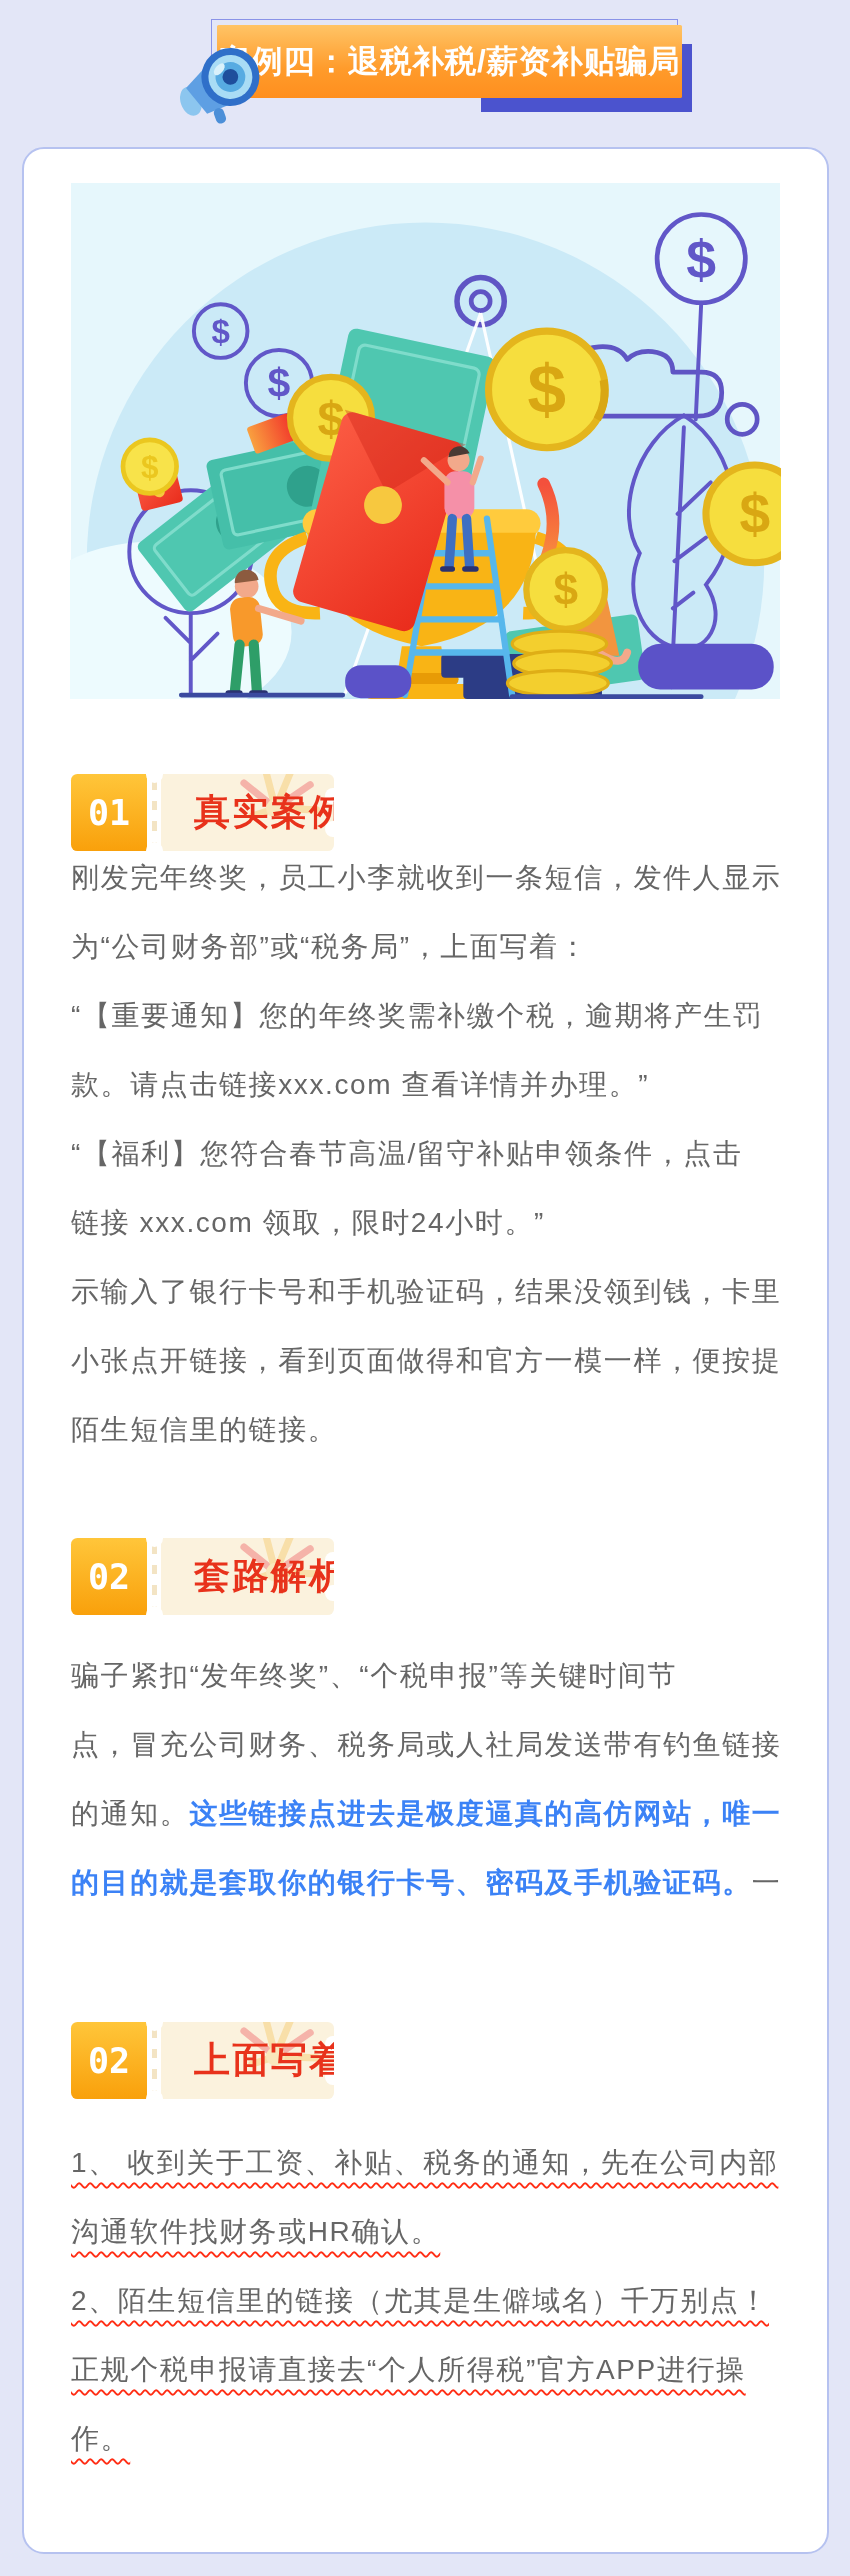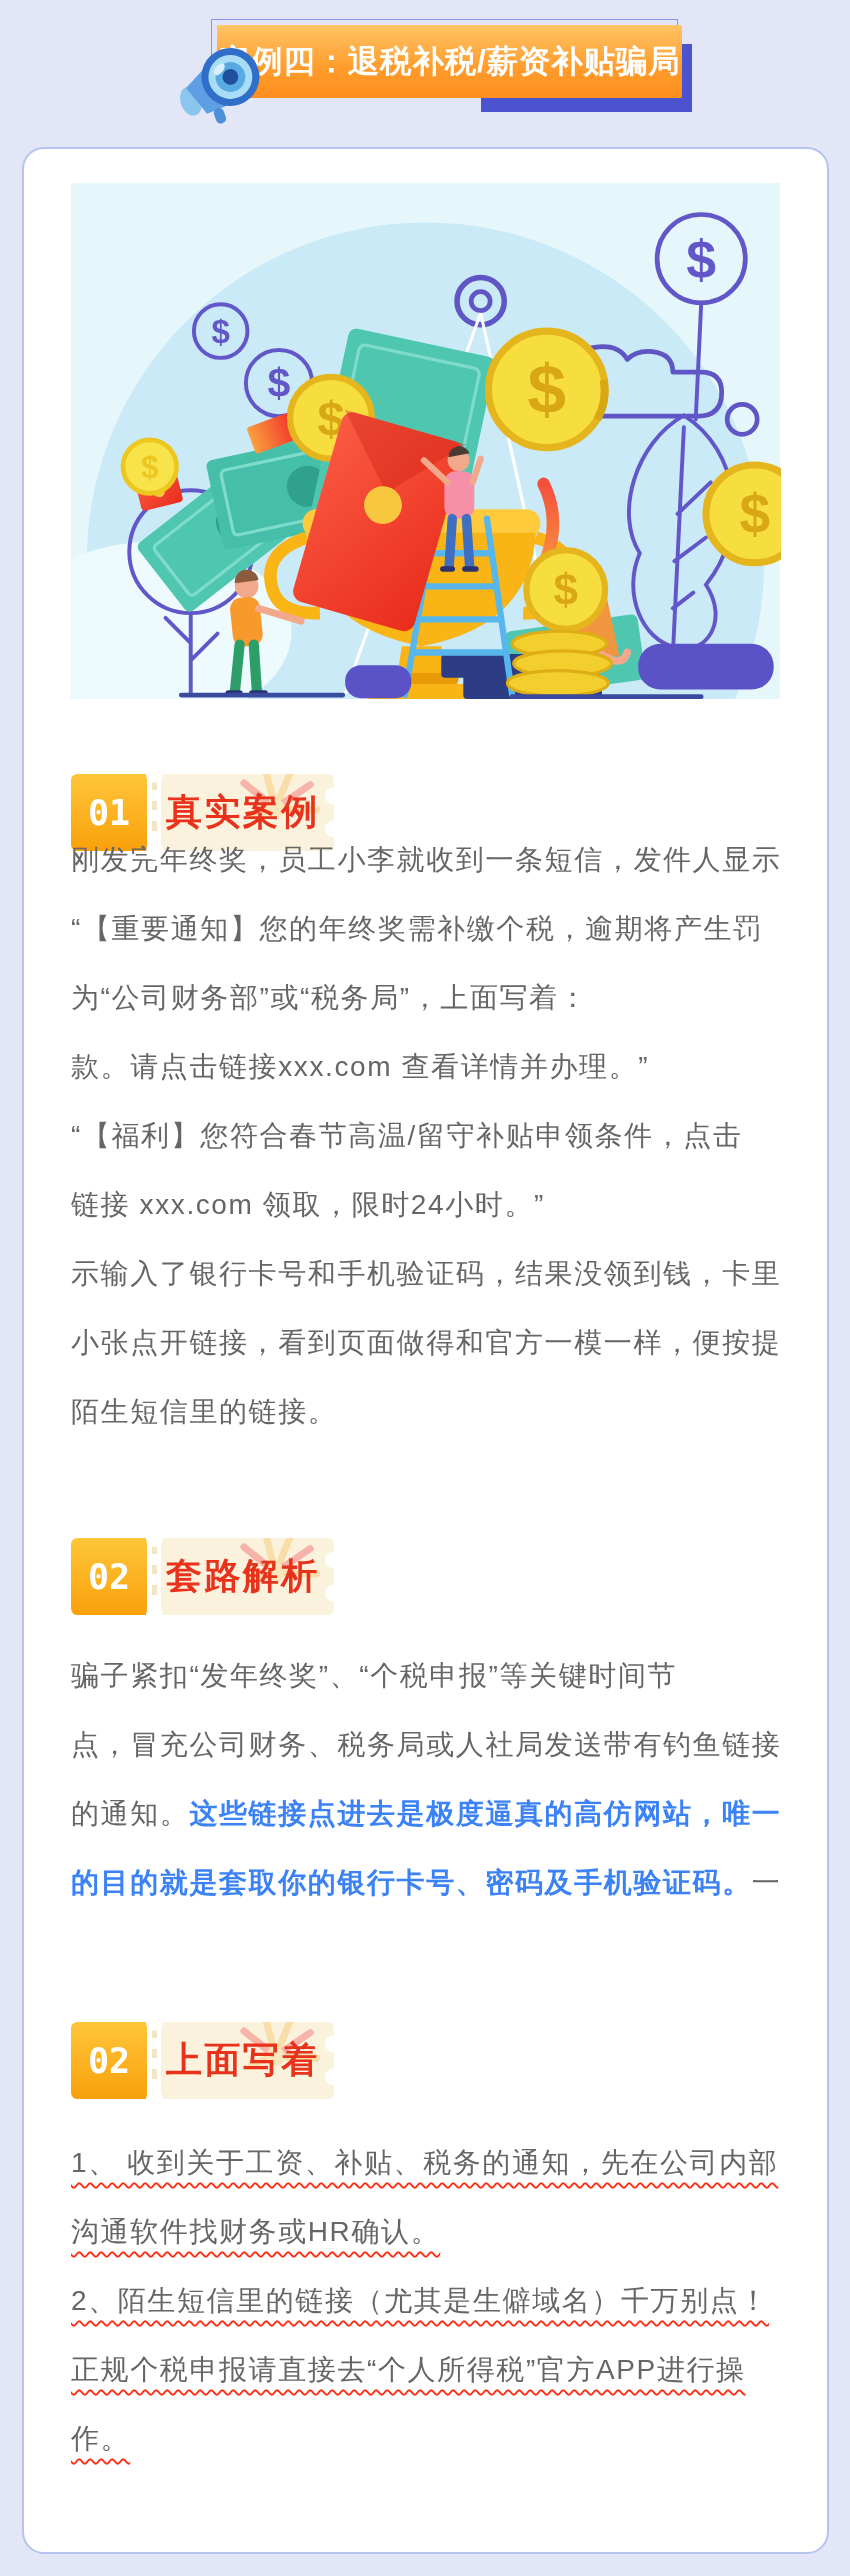--- a/index.html
+++ b/index.html
@@ -27,21 +27,21 @@
   .sbadge{position:absolute;left:47px;width:263px;height:77px;}
   .sbadge .num{position:absolute;left:0;top:0;width:76px;height:77px;
     background:linear-gradient(180deg,#FFC63A,#F9A00B);
     border-radius:6.3px 0 0 6.3px;color:#fff;font-family:"DejaVu Sans Mono",monospace;
     font-size:35px;font-weight:bold;display:flex;align-items:center;justify-content:center;}
   .sbadge .perf{position:absolute;left:81px;top:6.3px;width:4.7px;height:65px;
     background:repeating-linear-gradient(180deg,#F3E4C4 0 9.5px,transparent 9.5px 20.5px);}
   .sbadge .dot{position:absolute;width:17.3px;height:17.3px;border-radius:50%;background:#fff;left:75px;z-index:2;}
   .sbadge .dot.t{top:-8.7px;} .sbadge .dot.b{bottom:-8.7px;}
   .sbadge .label{position:absolute;left:90px;top:0;right:0;bottom:0;background:#FBF2DD;
-    border-radius:0 6.3px 6.3px 0;overflow:hidden;display:flex;align-items:center;padding-left:5px;box-sizing:border-box;}
+    border-radius:0 6.3px 6.3px 0;overflow:hidden;display:flex;align-items:center;padding-left:33px;box-sizing:border-box;}
   .sbadge .label:before,.sbadge .label:after{content:"";position:absolute;right:-7px;width:15.8px;height:15.8px;border-radius:50%;background:#fff;}
   .sbadge .label:before{top:14px;} .sbadge .label:after{bottom:14px;}
   .sbadge .label span{position:relative;z-index:1;color:#E8321B;font-size:36px;font-weight:bold;letter-spacing:2.4px;white-space:nowrap;}
   .sbadge .fw{position:absolute;right:11px;top:-12.6px;z-index:0;}
   
   .para{position:absolute;left:47px;width:733px;}
   .tline{height:69px;line-height:69px;font-size:28px;letter-spacing:1.6px;color:#666666;white-space:nowrap;}
   .tline .rb{color:#3b82f6;font-weight:bold;}
   .para.wavy .u{
     text-decoration-line:underline;text-decoration-style:wavy;
@@ -251,24 +251,24 @@
     <div class="dot t"></div>
     <div class="dot b"></div>
     <div class="perf"></div>
     <div class="label">
       <svg class="fw" width="95" height="71" viewBox="0 0 120 90">
           <use href="#fw"></use>
         </svg>
       <span>真实案例</span>
     </div>
   </div>
-  <div class="para" style="top:676px">
+  <div class="para" style="top:694px">
       <div class="tline"><span>刚发完年终奖，员工小李就收到一条短信，发件人显示</span></div>
+      <div class="tline"><span>为“公司财务部”或“税务局”，上面写着：</span></div>
       <div class="tline"><span>“【重要通知】您的年终奖需补缴个税，逾期将产生罚</span></div>
-      <div class="tline"><span>为“公司财务部”或“税务局”，上面写着：</span></div>
       <div class="tline"><span>款。请点击链接xxx.com 查看详情并办理。”</span></div>
       <div class="tline"><span>“【福利】您符合春节高温/留守补贴申领条件，点击</span></div>
       <div class="tline"><span>链接 xxx.com 领取，限时24小时。”</span></div>
       <div class="tline"><span>示输入了银行卡号和手机验证码，结果没领到钱，卡里</span></div>
       <div class="tline"><span>小张点开链接，看到页面做得和官方一模一样，便按提</span></div>
       <div class="tline"><span>陌生短信里的链接。</span></div>
     </div>
 
   <div class="sbadge" style="top:1389px">
     <div class="num">02</div>

